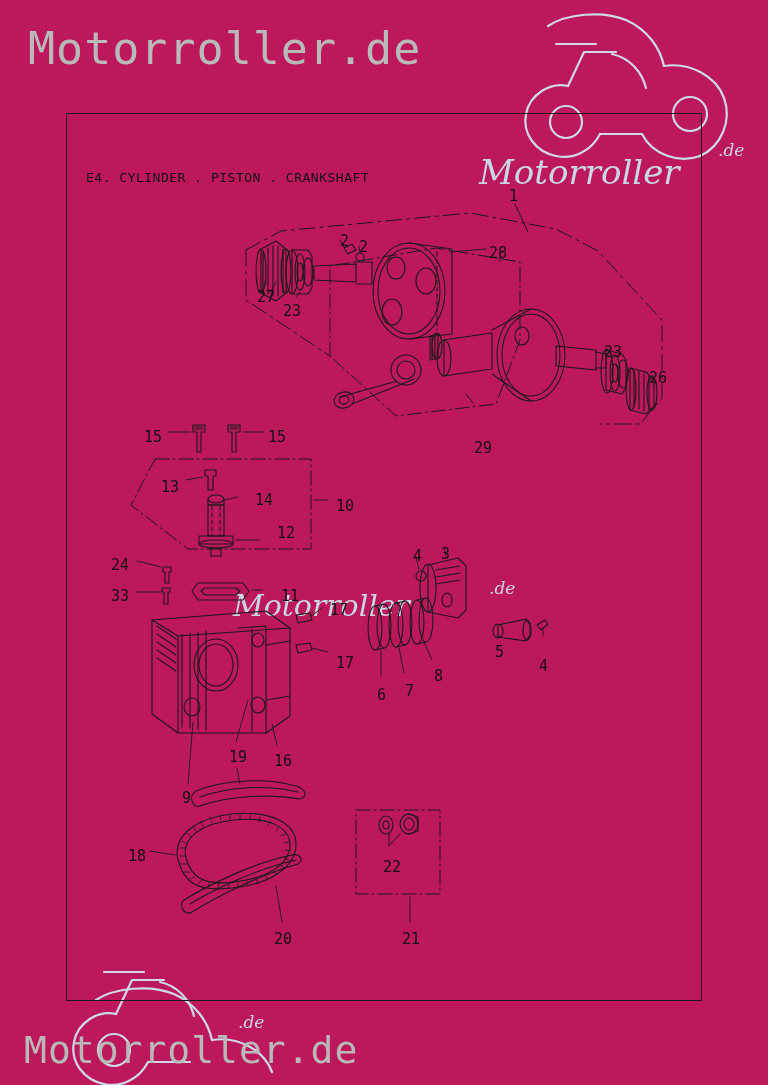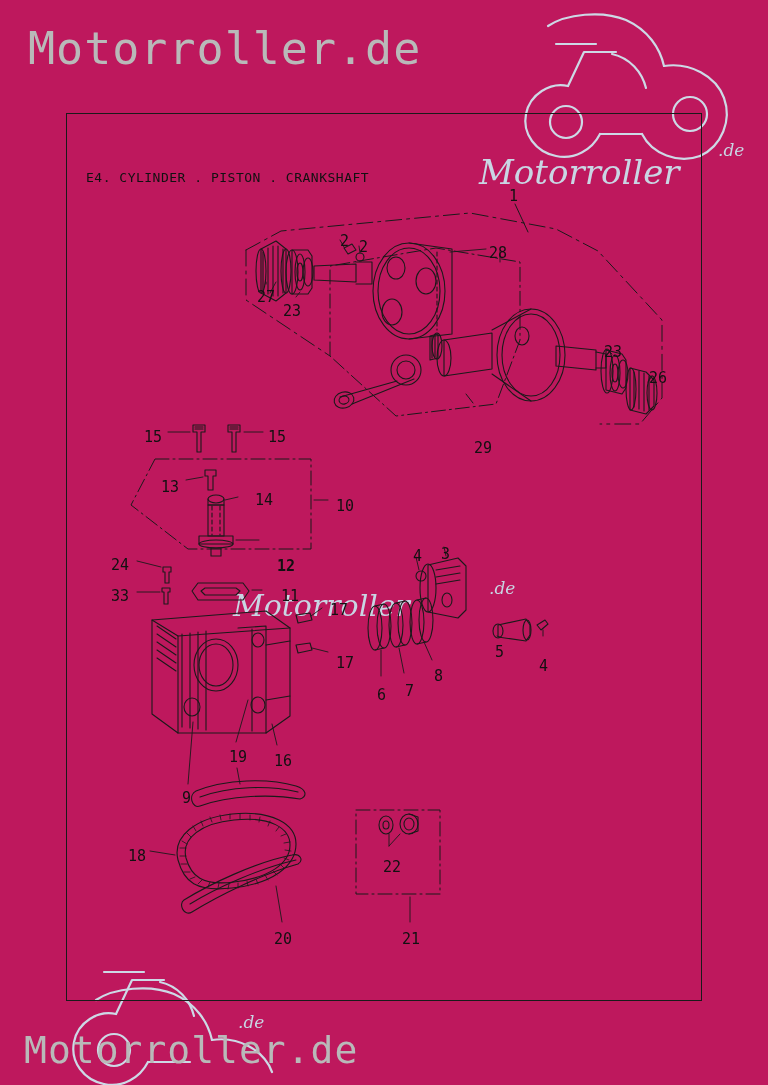--- a/index.html
+++ b/index.html
@@ -389,21 +389,21 @@
   <div class="callout" style="left:257px; top:288px;">27</div>
   <div class="callout" style="left:283px; top:302px;">23</div>
   <div class="callout" style="left:604px; top:343px;">23</div>
   <div class="callout" style="left:649px; top:369px;text-align:center;">26</div>
   <div class="callout" style="left:474px; top:411px;margin-top:28px;">29</div>
   <div class="callout" style="left:144px; top:428px;">15</div>
   <div class="callout" style="left:268px; top:428px;">15</div>
   <div class="callout" style="left:161px; top:478px;">13</div>
   <div class="callout" style="left:255px; top:491px;">14</div>
   <div class="callout" style="left:336px; top:497px;">10</div>
-  <div class="callout" style="left:277px; top:557px;font-weight:bold;">12</div>
+  <div class="callout" style="left:277px; top:524px;">12</div>
   <div class="callout" style="left:413px; top:547px;">4</div>
   <div class="callout" style="left:441px; top:545px;">3</div>
   <div class="callout" style="left:111px; top:556px;">24</div>
   <div class="callout" style="left:281px; top:587px;">11</div>
   <div class="callout" style="left:111px; top:587px;">33</div>
   <div class="callout" style="left:330px; top:601px;">17</div>
   <div class="callout" style="left:495px; top:643px;">5</div>
   <div class="callout" style="left:539px; top:657px;">4</div>
   <div class="callout" style="left:336px; top:654px;">17</div>
   <div class="callout" style="left:434px; top:667px;">8</div>

